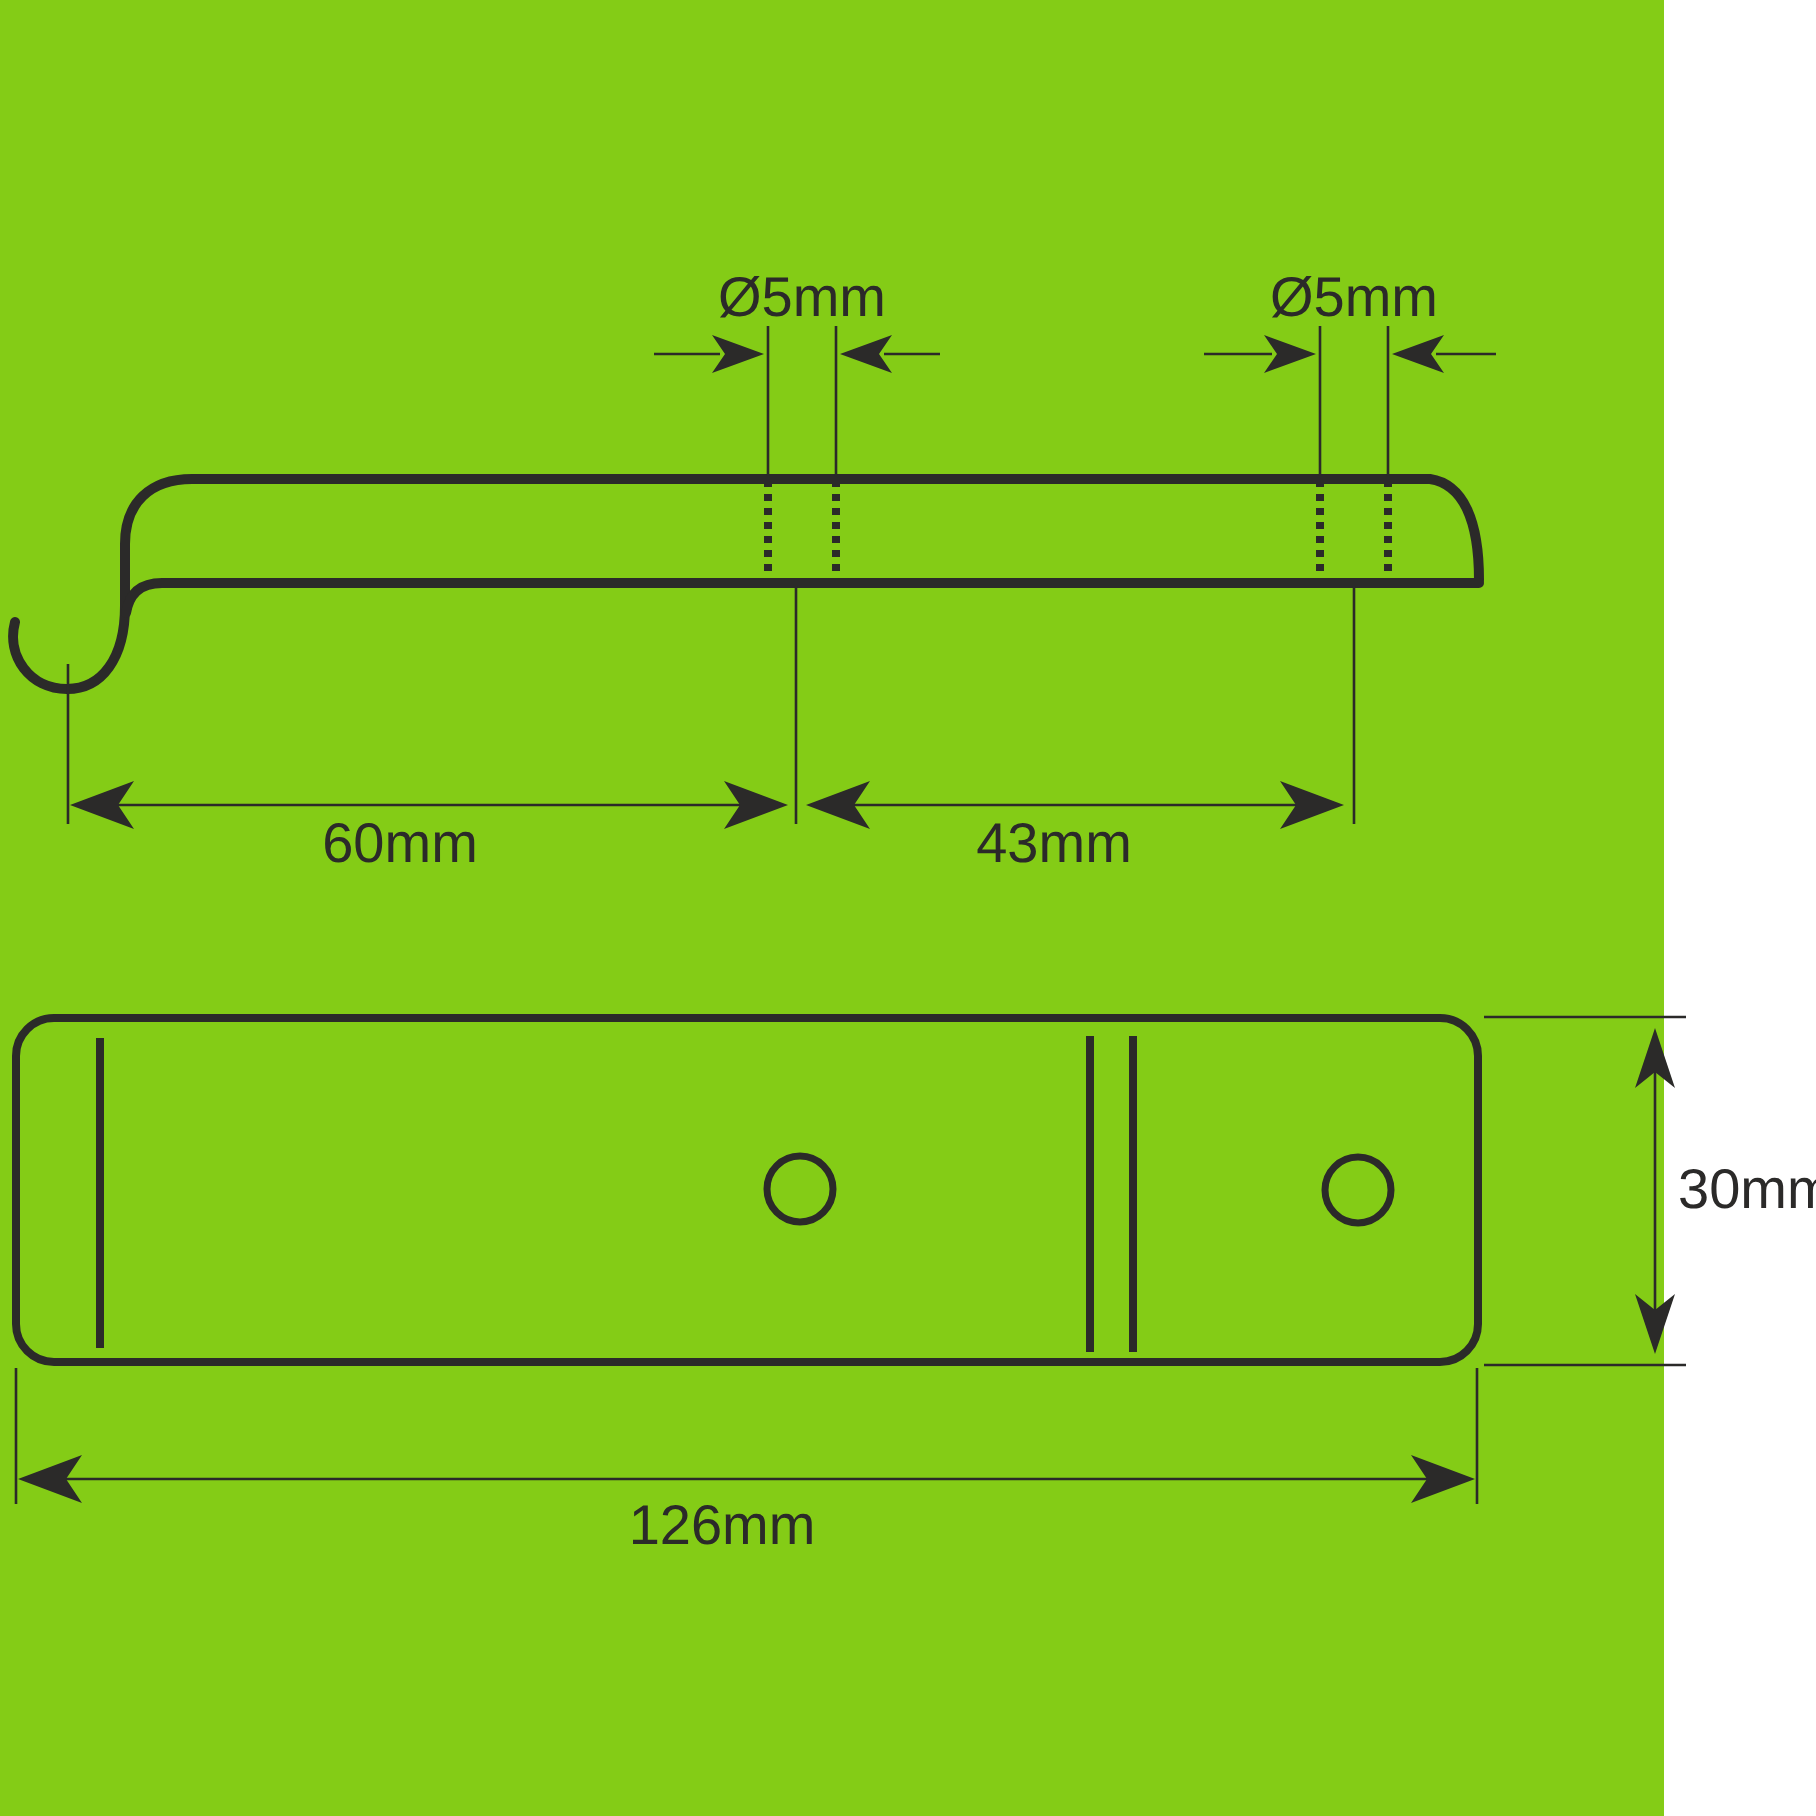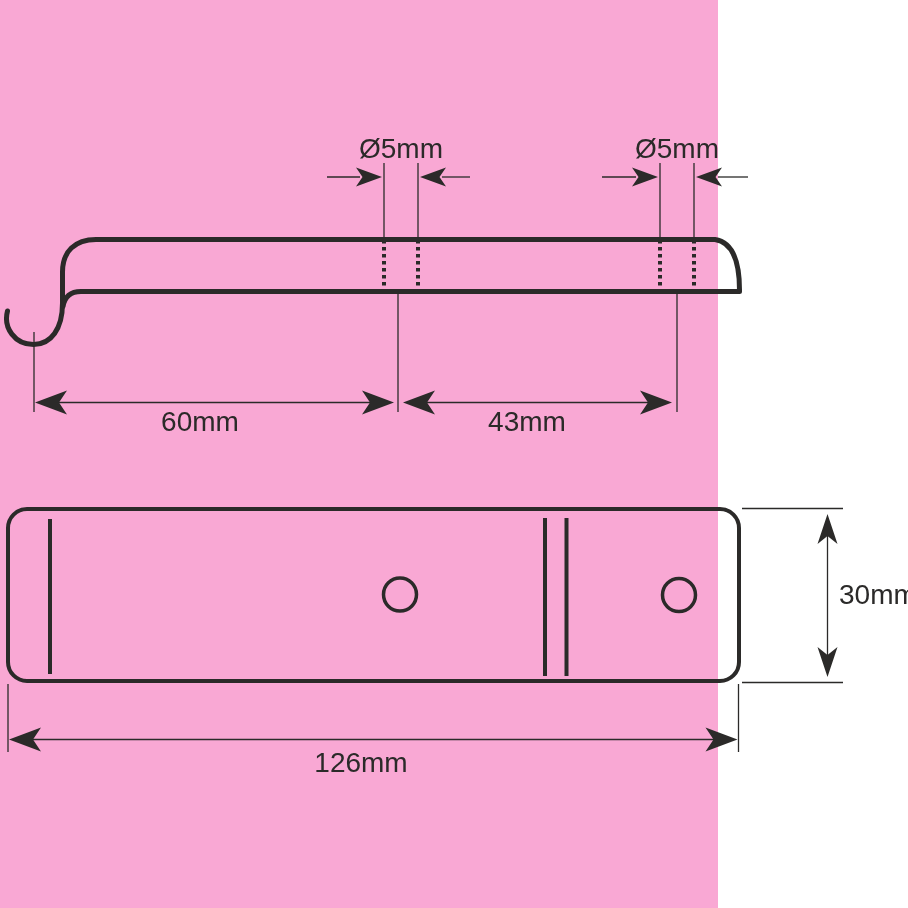--- a/index.html
+++ b/index.html
@@ -2,23 +2,23 @@
 <html><head>
 <meta charset="utf-8">
 <style>
   html, body {
     margin: 0;
     padding: 0;
     background: #ffffff;
   }
   .canvas {
     position: relative;
-    width: 718px;
+    width: 832px;
     height: 908px;
-    background: #f9a8d4;
+    background: #84cc16;
     font-family: "Liberation Sans", sans-serif;
   }
   svg { display: block; }
   .outline {
     fill: none;
     stroke: #2b2a29;
     stroke-width: 5;
     stroke-linecap: round;
     stroke-linejoin: round;
   }

